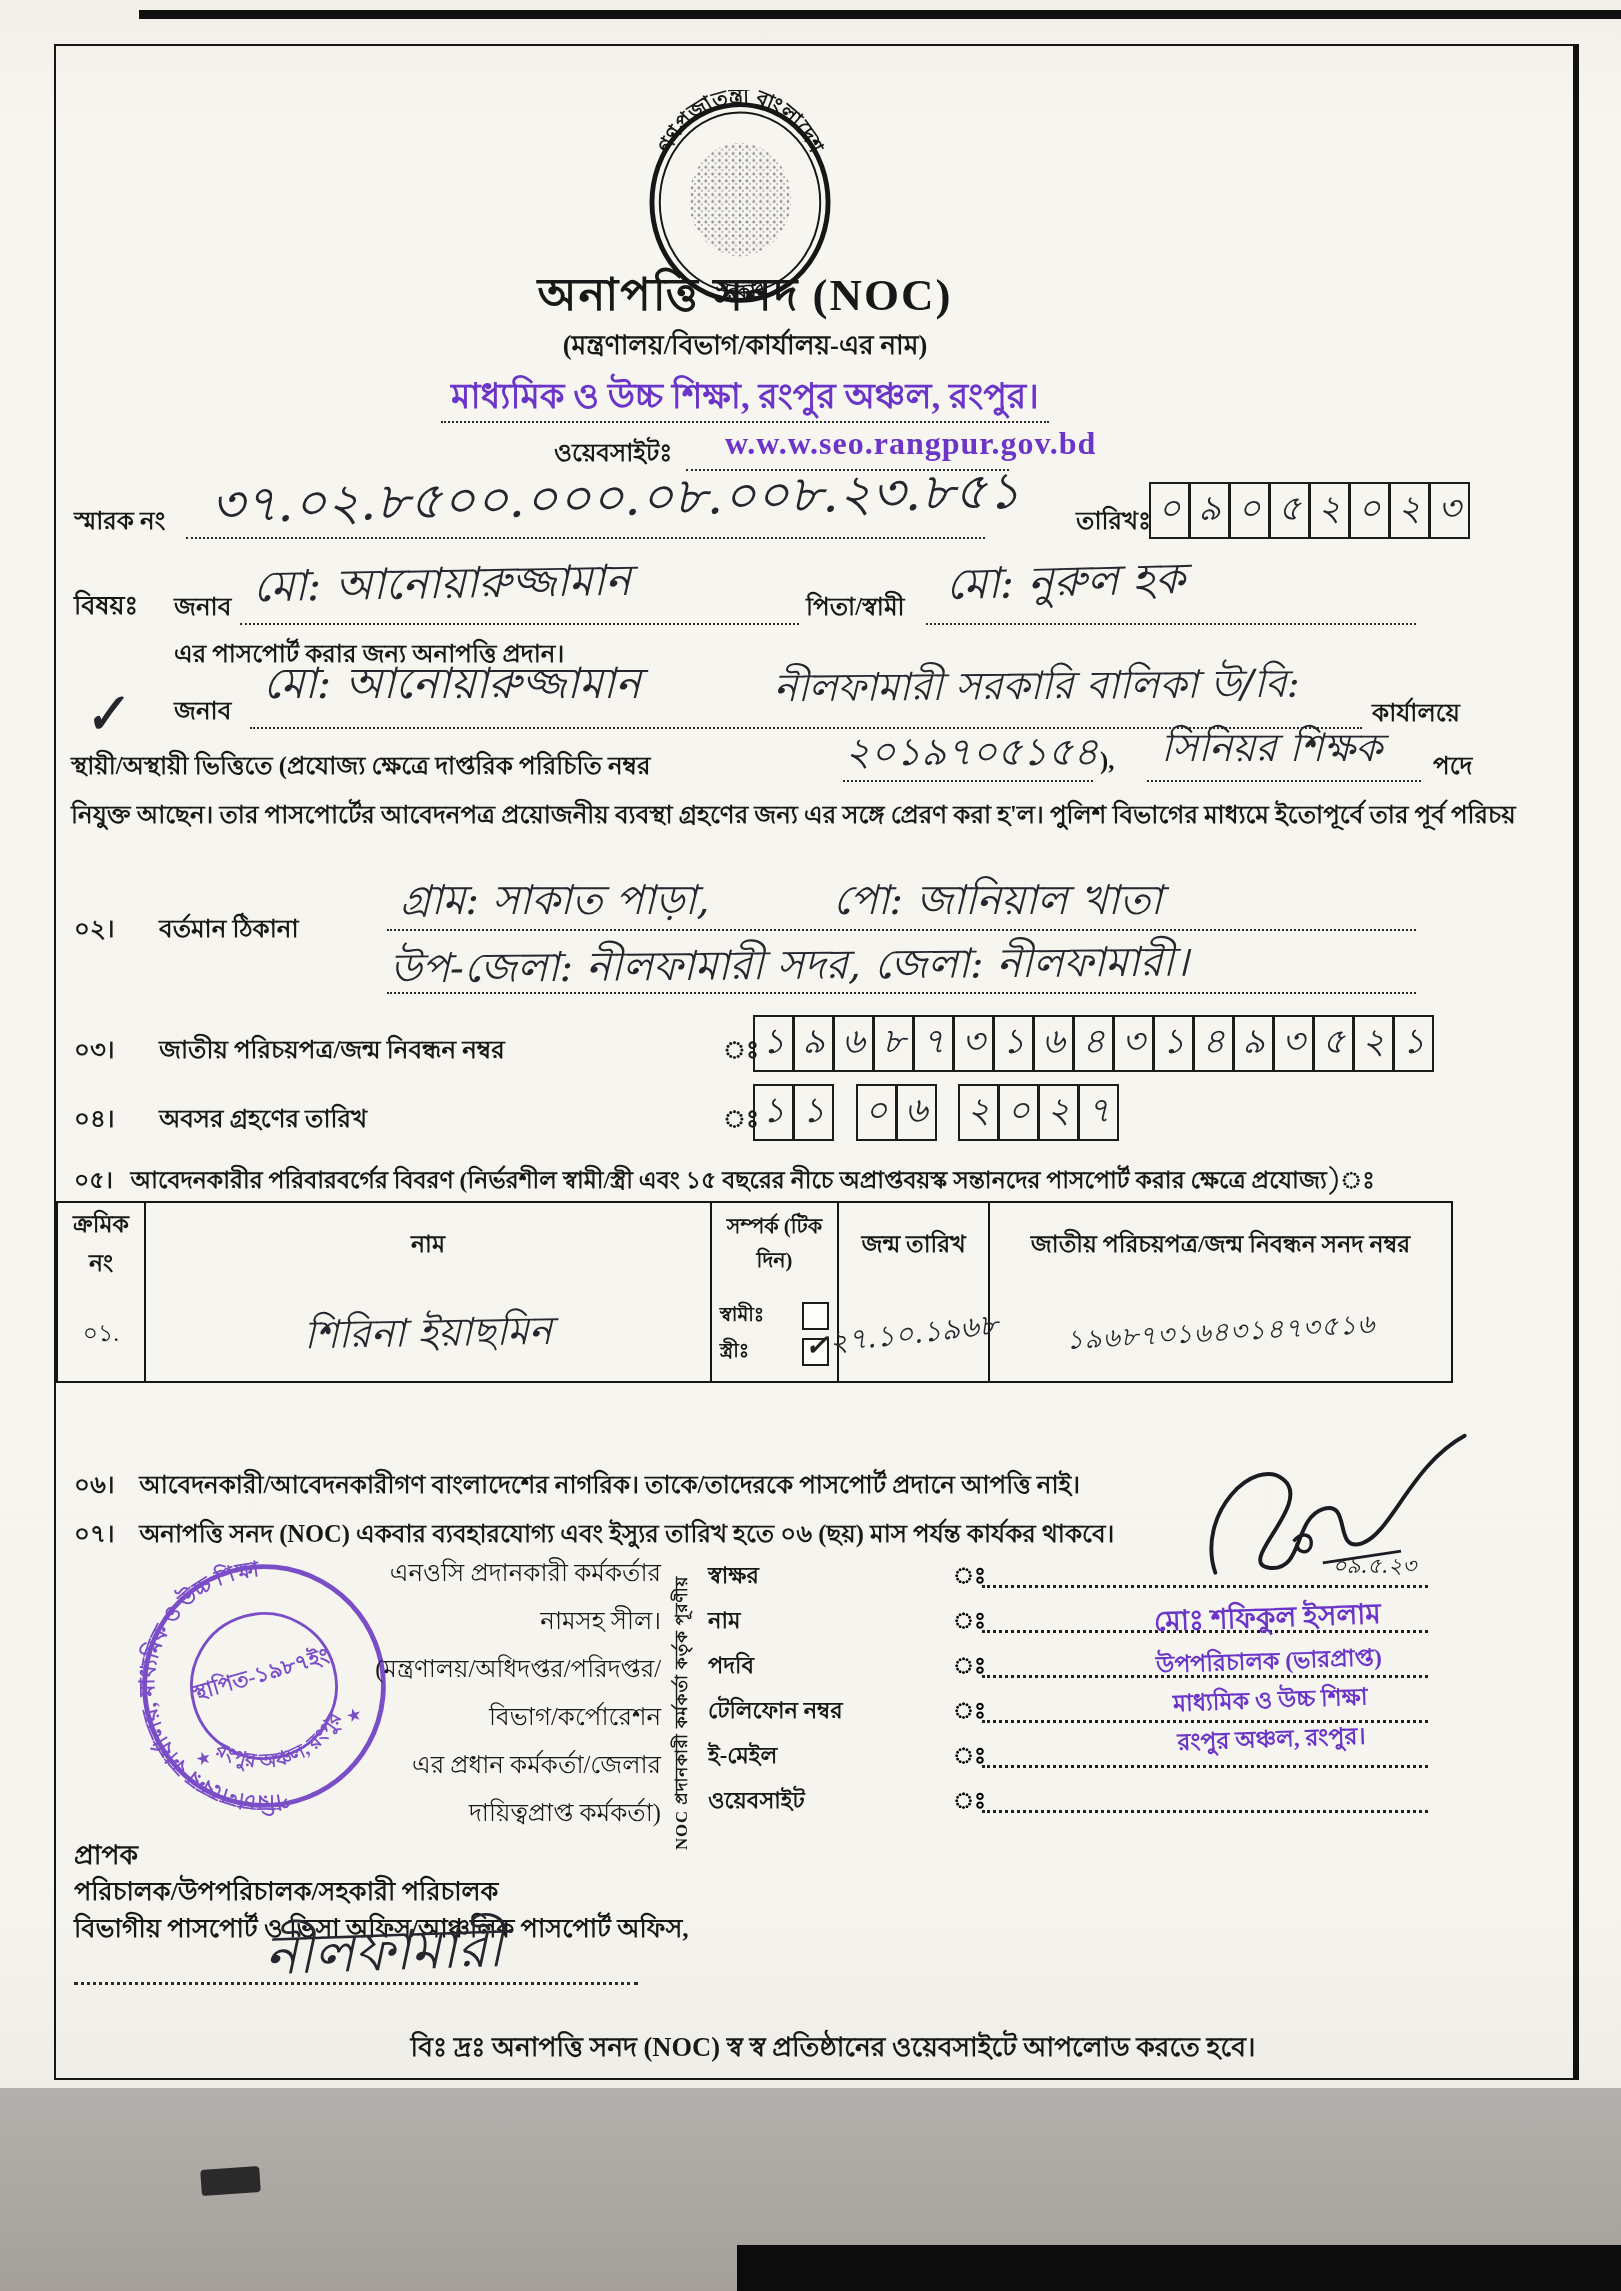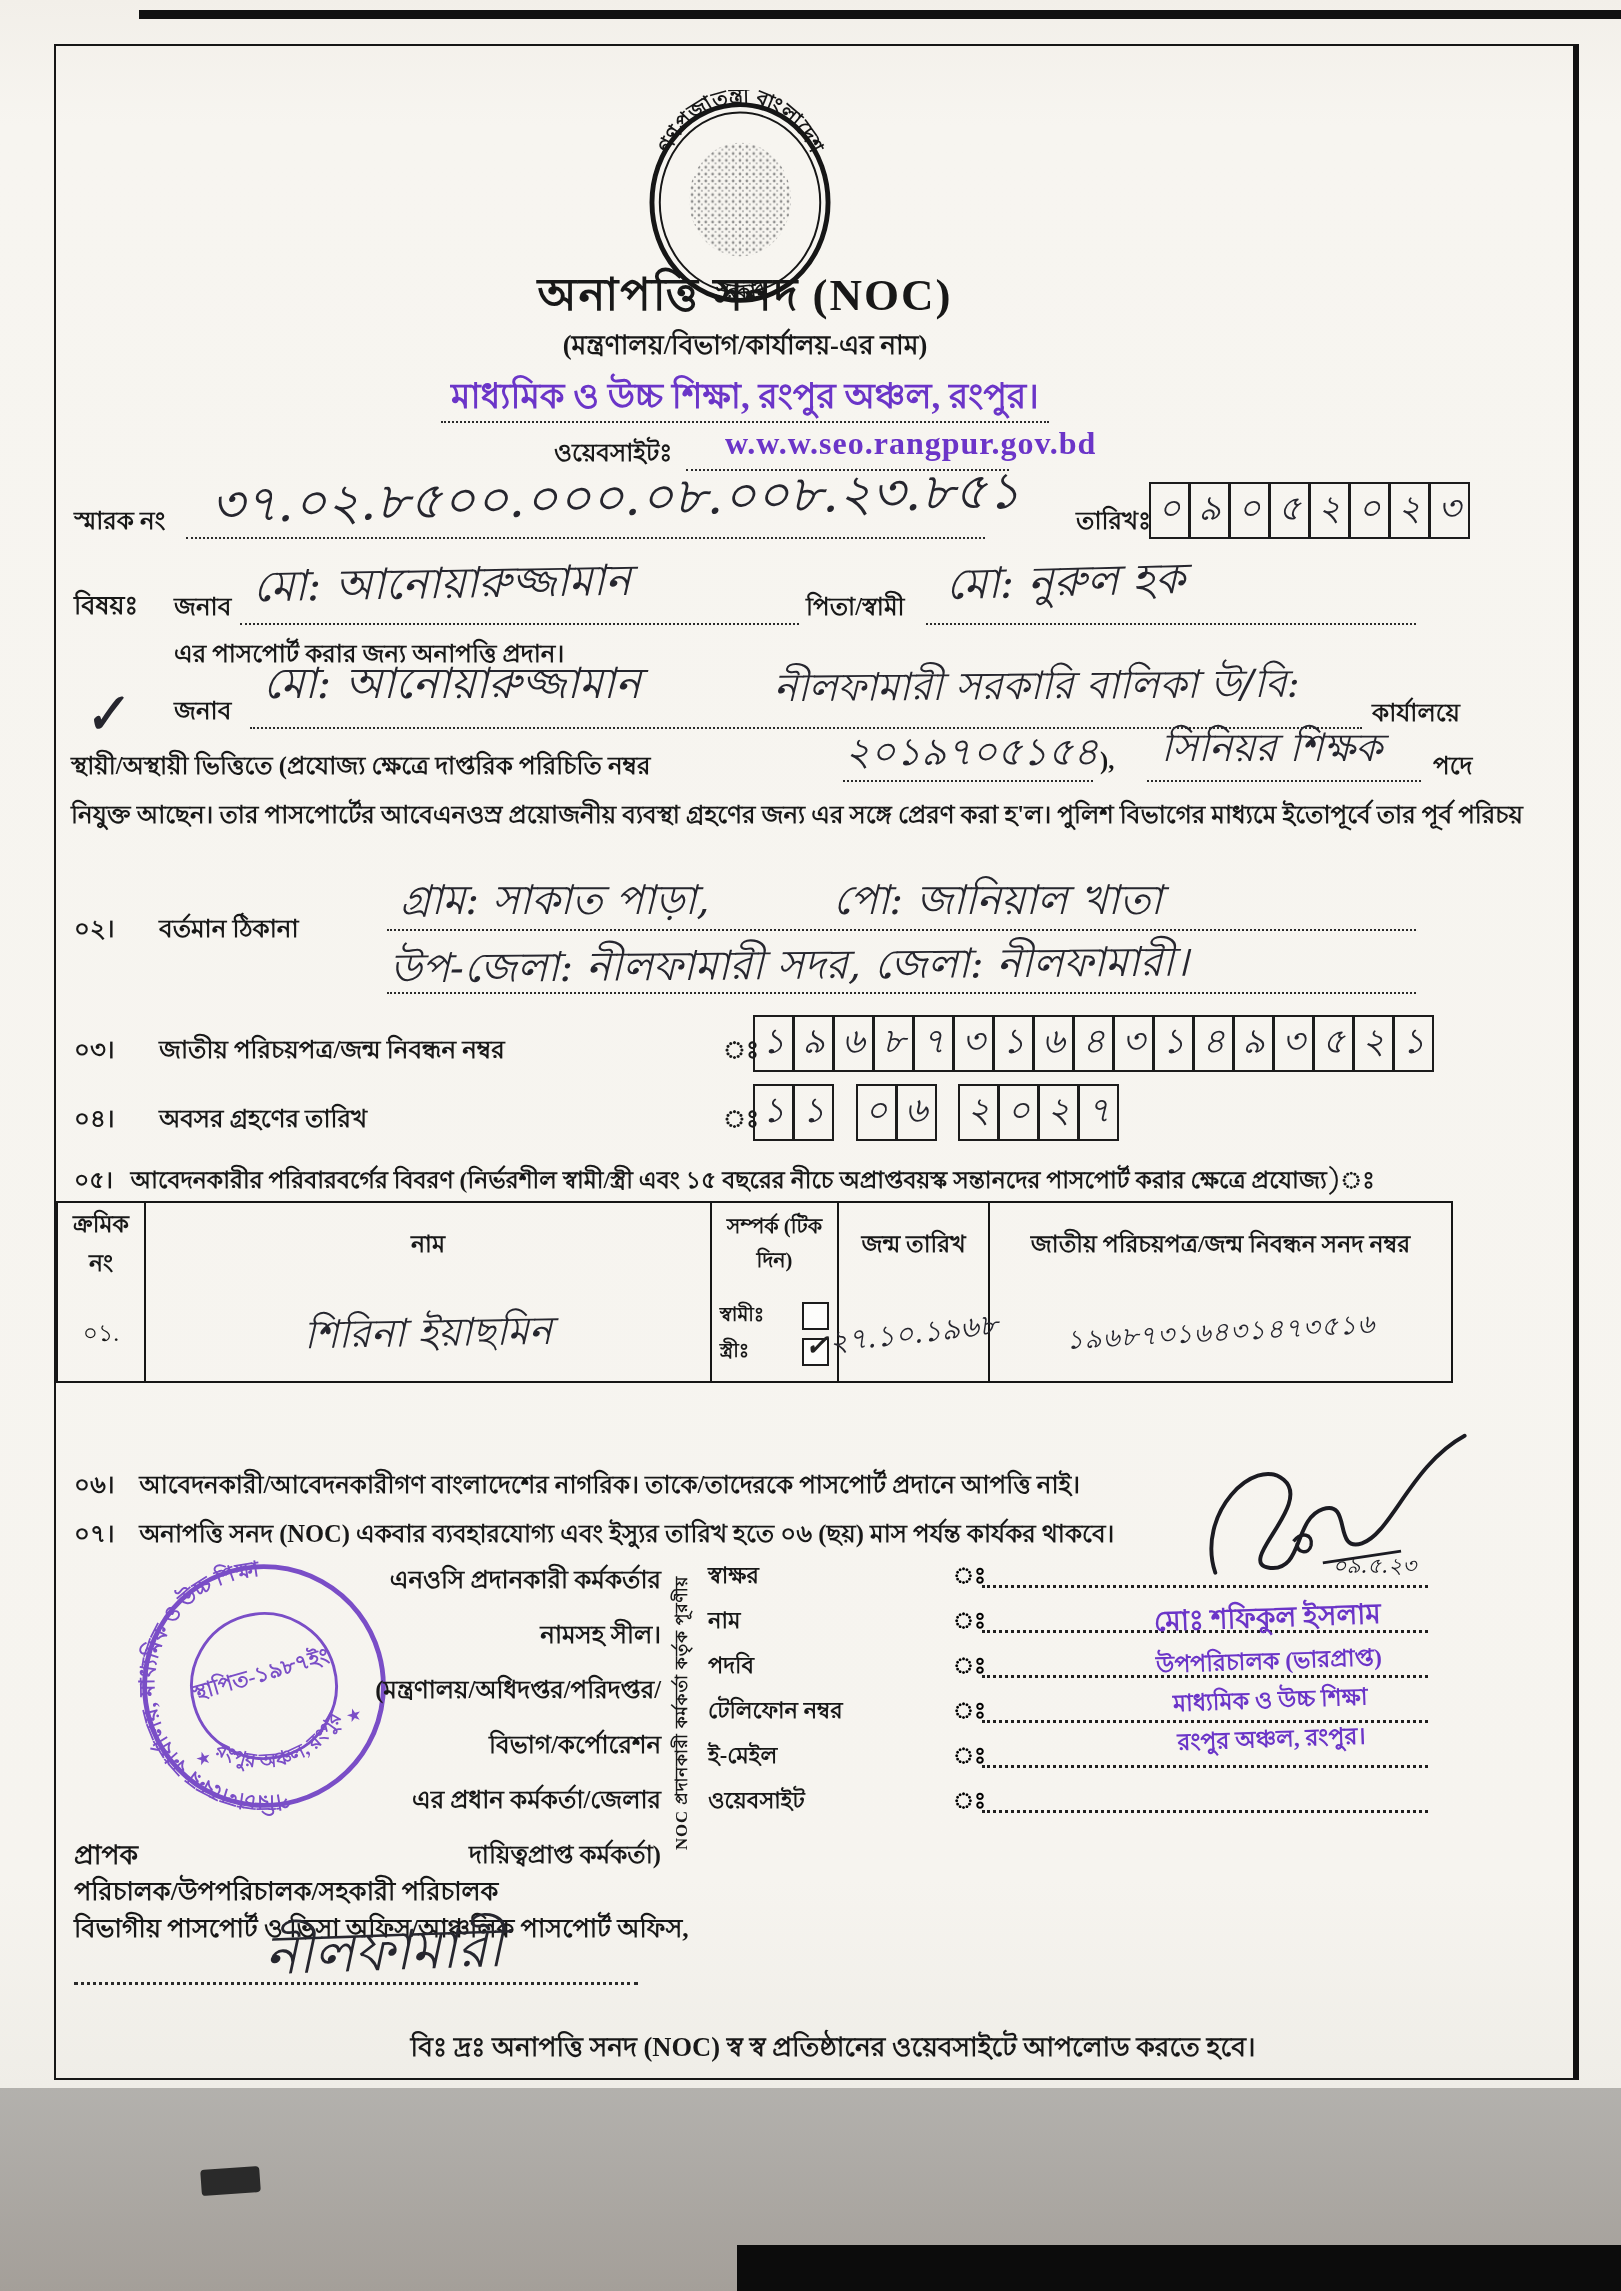--- a/index.html
+++ b/index.html
@@ -27,21 +27,21 @@
   .tc:first-child{border-left:none;}
   .c-sl{width:86px;} .c-name{width:566px;} .c-rel{width:127px;} .c-dob{width:151px;} .c-nid{flex:1;}
   .hdr .tc{font-weight:bold;font-size:23.5px;color:#181818;text-align:center;}
   .relline{display:flex;align-items:center;gap:4px;font-size:19.6px;font-weight:bold;color:#181818;width:100%;justify-content:space-between;padding:2px 3.9px;box-sizing:border-box;}
   .chk{width:23.5px;height:23.5px;border:2.5px solid #1c1c1c;position:relative;background:#fdfdfb;}
   .tick{position:absolute;left:1px;top:-11.8px;font-size:29px;color:#222;font-family:"DejaVu Serif",serif;}
   .sigfield{display:flex;align-items:flex-end;height:45px;}
   .sigfield .lbl{width:245px;font-size:22.5px;font-weight:bold;color:#181818;margin-top:8px;}
   .sigfield .colon{width:29px;font-size:22.5px;font-weight:bold;}
   .sigfield .dots{flex:1;border-bottom:3.9px dotted #1f1f1f;height:0;margin-bottom:7.8px;}
-  .leftline{height:48px;font-size:24.5px;font-weight:bold;color:#181818;text-align:right;margin-top:7px;}
+  .leftline{height:48px;font-size:24.5px;font-weight:normal;color:#181818;text-align:right;}
   .vtext{writing-mode:vertical-rl;transform:rotate(180deg);font-size:16.7px;font-weight:bold;color:#181818;letter-spacing:1px;}
   .band{left:0;top:2088px;width:1621px;height:204px;background:linear-gradient(180deg,#b3b1ad,#a49f99);}
   .blackbar{left:737px;top:2245px;width:884px;height:47px;background:#0c0c0c;}
   .smudge{left:201px;top:2168px;width:59px;height:25.5px;background:#2a2a2a;border-radius:3.9px;transform:rotate(-4deg);}
 </style>
 </head>
 <body>
 
 <div class="paper">
 
@@ -126,21 +126,21 @@
 
   <div class="abs hand" style="left:83px;top:684px;font-size:51px;font-weight:bold;transform:rotate(-8deg);">✓</div>
   <div class="abs printed" style="left:71px;top:747px;font-size:24.5px;">স্থায়ী/অস্থায়ী ভিত্তিতে (প্রযোজ্য ক্ষেত্রে দাপ্তরিক পরিচিতি নম্বর</div>
   <div class="abs dotted" style="left:843px;top:780px;width:250px;"></div>
   <div class="abs hand" style="left:845px;top:721px;font-size:39px;">২০১৯৭০৫১৫৪</div>
   <div class="abs printed" style="left:1100px;top:747px;font-size:24.5px;">),</div>
   <div class="abs dotted" style="left:1147px;top:780px;width:274px;"></div>
   <div class="abs hand" style="left:1161px;top:717px;font-size:39px;">সিনিয়র শিক্ষক</div>
   <div class="abs printed" style="left:1433px;top:747px;font-size:24.5px;">পদে</div>
 
-  <div class="abs printed" style="left:71px;top:796px;width:1480px;font-size:24.5px;">নিযুক্ত আছেন। তার পাসপোর্টের আবেএনওস্র প্রয়োজনীয় ব্যবস্থা গ্রহণের জন্য এর সঙ্গে প্রেরণ করা হ'ল। পুলিশ বিভাগের মাধ্যমে  ইতোপূর্বে তার পূর্ব পরিচয়</div>
+  <div class="abs printed" style="left:71px;top:796px;width:1480px;font-size:24.5px;">নিযুক্ত আছেন। তার পাসপোর্টের আবেদনপত্র প্রয়োজনীয় ব্যবস্থা গ্রহণের জন্য এর সঙ্গে প্রেরণ করা হ'ল। পুলিশ বিভাগের মাধ্যমে  ইতোপূর্বে তার পূর্ব পরিচয়</div>
 
   <div class="abs printed" style="left:74px;top:910px;font-size:24.5px;">০২।</div>
   <div class="abs printed" style="left:159px;top:910px;font-size:24.5px;">বর্তমান ঠিকানা</div>
   <div class="abs dotted" style="left:387px;top:929px;width:1029px;"></div>
   <div class="abs hand" style="left:400px;top:868px;font-size:41px;">গ্রাম: সাকাত পাড়া,</div>
   <div class="abs hand" style="left:833px;top:868px;font-size:41px;">পো: জানিয়াল খাতা</div>
   <div class="abs hand" style="left:390px;top:933px;font-size:41px;transform:rotate(-0.5deg);">উপ-জেলা: নীলফামারী সদর,  জেলা: নীলফামারী।</div>
   <div class="abs dotted" style="left:387px;top:992px;width:1029px;"></div>
 
   <div class="abs printed" style="left:74px;top:1031px;font-size:24.5px;">০৩।</div>

